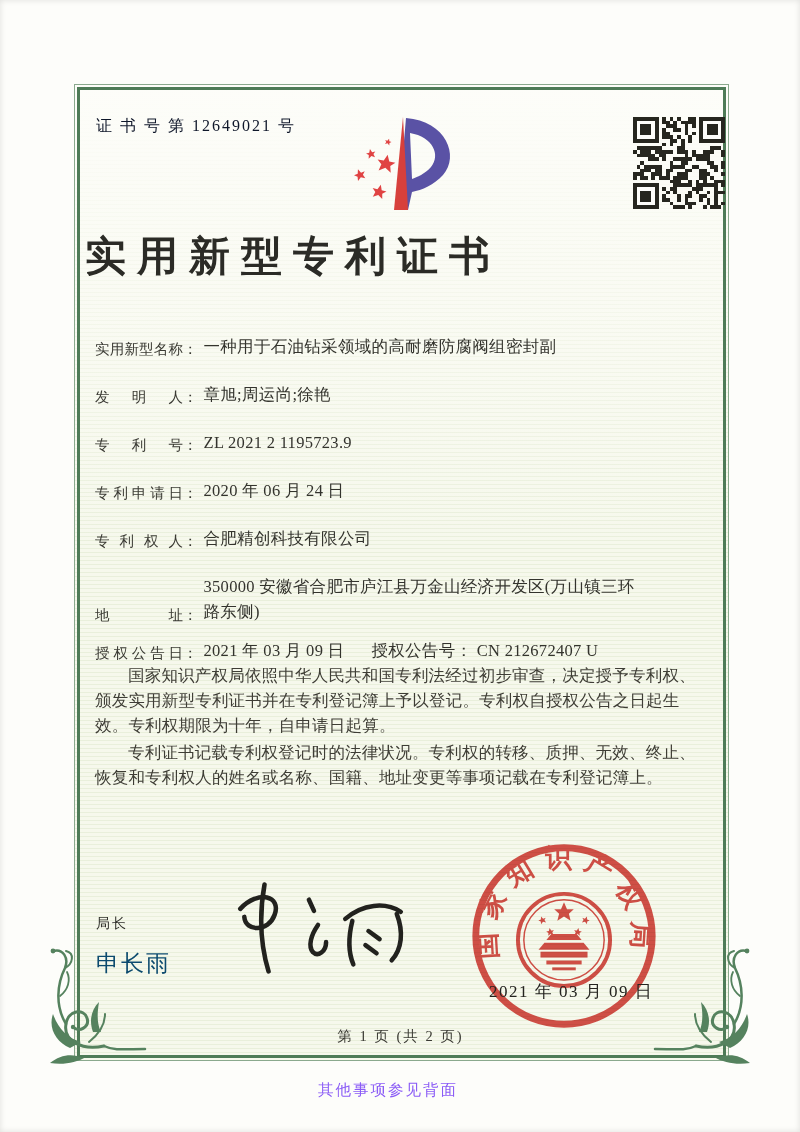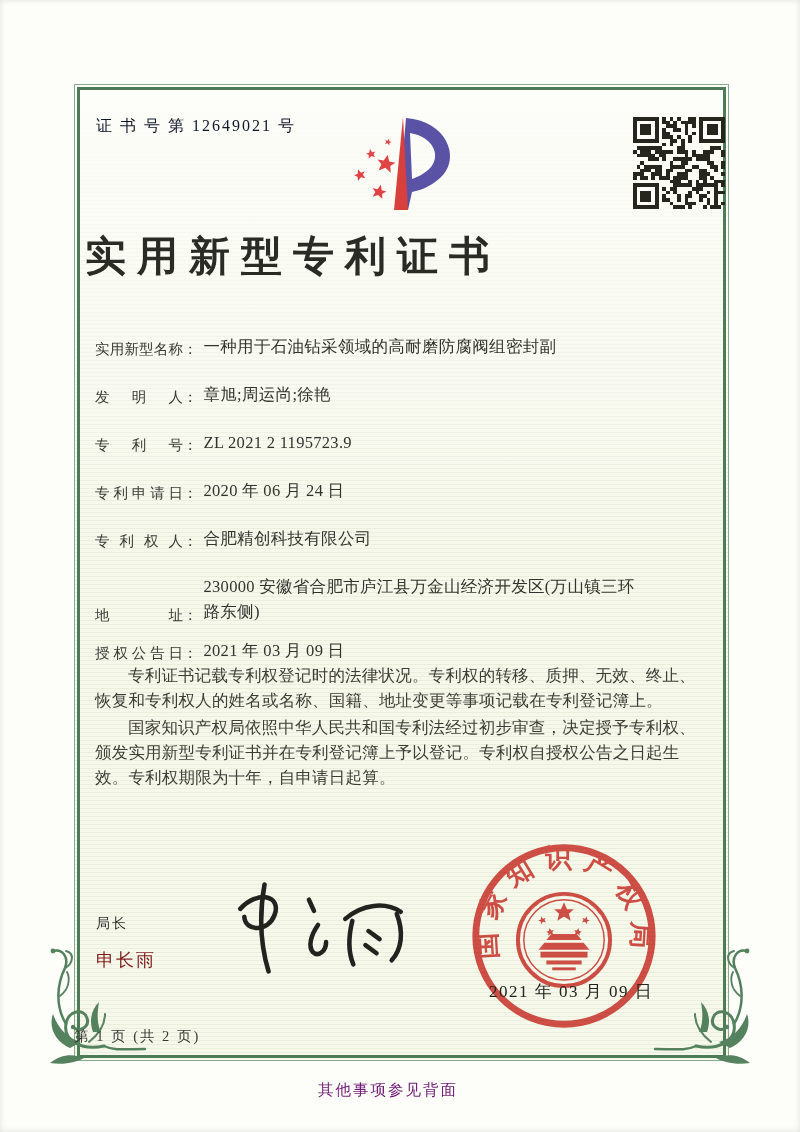--- a/index.html
+++ b/index.html
@@ -29,26 +29,26 @@
   .fields{position:absolute; left:95px; top:334px; width:548px; font-size:16.5px;}
   .row{display:flex; align-items:flex-end; margin-bottom:23px;}
   .row.address{margin-bottom:13px;}
   .lbl{display:inline-block; width:88px; font-size:14.5px; text-align:justify; text-align-last:justify; color:#3a3a33; flex:none;}
   .colon{font-size:14.5px; color:#3a3a33; flex:none; margin-right:6px;}
   .val{line-height:1.52; letter-spacing:.3px; color:#33332d;}
   .grant-no-group{margin-left:27px; white-space:nowrap;}
   .paras{position:absolute; left:95px; top:663px; width:616px; font-size:16.5px; line-height:1.52; color:#3e3d35; letter-spacing:.2px;}
   .paras p{margin:0 0 2px 0; text-indent:2em;}
   .signoff-title{position:absolute; left:96px; top:915px; font-size:14px; font-family:"Liberation Sans","DejaVu Sans",sans-serif; color:#2e2e29; letter-spacing:2px;}
-  .signoff-name{position:absolute; left:96px; top:948px; font-size:18px; font-family:"Liberation Sans","DejaVu Sans",sans-serif; color:#7f1d1d; letter-spacing:2px;}
+  .signoff-name{position:absolute; left:96px; top:948px; font-size:23px; font-family:"Liberation Sans","DejaVu Sans",sans-serif; color:#0c4a6e; letter-spacing:2px;}
   .signature{position:absolute; left:212px; top:872px; width:212px; height:112px;}
   .seal{position:absolute; left:466px; top:838px; width:196px; height:196px; opacity:.94; mix-blend-mode:multiply;}
   .seal-date{position:absolute; left:489px; top:980px; font-size:17px; letter-spacing:1.5px; color:#24231f; white-space:nowrap;}
-  .page-indicator{position:absolute; left:74px; top:1027px; width:653px; text-align:left; font-size:14.5px; letter-spacing:2px; color:#3a3a33;}
-  .back-note{position:absolute; left:0; top:1080px; width:776px; text-align:center; font-size:15.5px; letter-spacing:2px; color:#701a75;}
+  .page-indicator{position:absolute; left:74px; top:1027px; width:653px; text-align:center; font-size:14.5px; letter-spacing:2px; color:#3a3a33;}
+  .back-note{position:absolute; left:0; top:1080px; width:776px; text-align:center; font-size:15.5px; letter-spacing:2px; color:#8b5cf6;}
   .flourish{position:absolute; width:112px; height:130px;}
   .flourish.bl{left:35px; top:936px;}
   .flourish.br{right:35px; top:936px; transform:scaleX(-1);}
 </style>
 </head>
 <body>
 
 <div class="page">
 
   <div class="frame">
@@ -328,32 +328,33 @@
       <span class="val">2020 年 06 月 24 日</span>
     </div>
     <div class="row">
       <span class="lbl">专利权人</span>
         <span class="colon">：</span>
       <span class="val">合肥精创科技有限公司</span>
     </div>
     <div class="row address">
       <span class="lbl">地址</span>
         <span class="colon">：</span>
-      <span class="val">230000 安徽省合肥市庐江县万金山经济开发区(万山镇三环路东侧)</span>
+      <span class="val">350000 安徽省合肥市庐江县万金山经济开发区(万山镇三环路东侧)</span>
     </div>
     <div class="row">
       <span class="lbl">授权公告日</span>
         <span class="colon">：</span>
       <span class="val">2021 年 03 月 09 日</span>
+      <span class="val grant-no-group"><span>授权公告号</span><span>：</span> <span>CN 212672407 U</span></span>
     </div>
   </div>
 
   <div class="paras">
+    <p>国家知识产权局依照中华人民共和国专利法经过初步审查，决定授予专利权、颁发实用新型专利证书并在专利登记簿上予以登记。专利权自授权公告之日起生效。专利权期限为十年，自申请日起算。</p>
     <p>专利证书记载专利权登记时的法律状况。专利权的转移、质押、无效、终止、恢复和专利权人的姓名或名称、国籍、地址变更等事项记载在专利登记簿上。</p>
-    <p>国家知识产权局依照中华人民共和国专利法经过初步审查，决定授予专利权、颁发实用新型专利证书并在专利登记簿上予以登记。专利权自授权公告之日起生效。专利权期限为十年，自申请日起算。</p>
   </div>
 
   <div class="signoff-title">局长</div>
   <div class="signoff-name">申长雨</div>
 
   <svg class="signature" viewBox="0 0 210 110" aria-hidden="true">
     <g fill="none" stroke="#22221e" stroke-width="4.5" stroke-linecap="round" stroke-linejoin="round">
       <path d="M52,12 C47,40 47,68 56,98"></path>
       <path d="M28,36 C46,17 69,23 62,42 C56,59 33,59 32,44"></path>
       <path d="M96,27 l5,11"></path>

